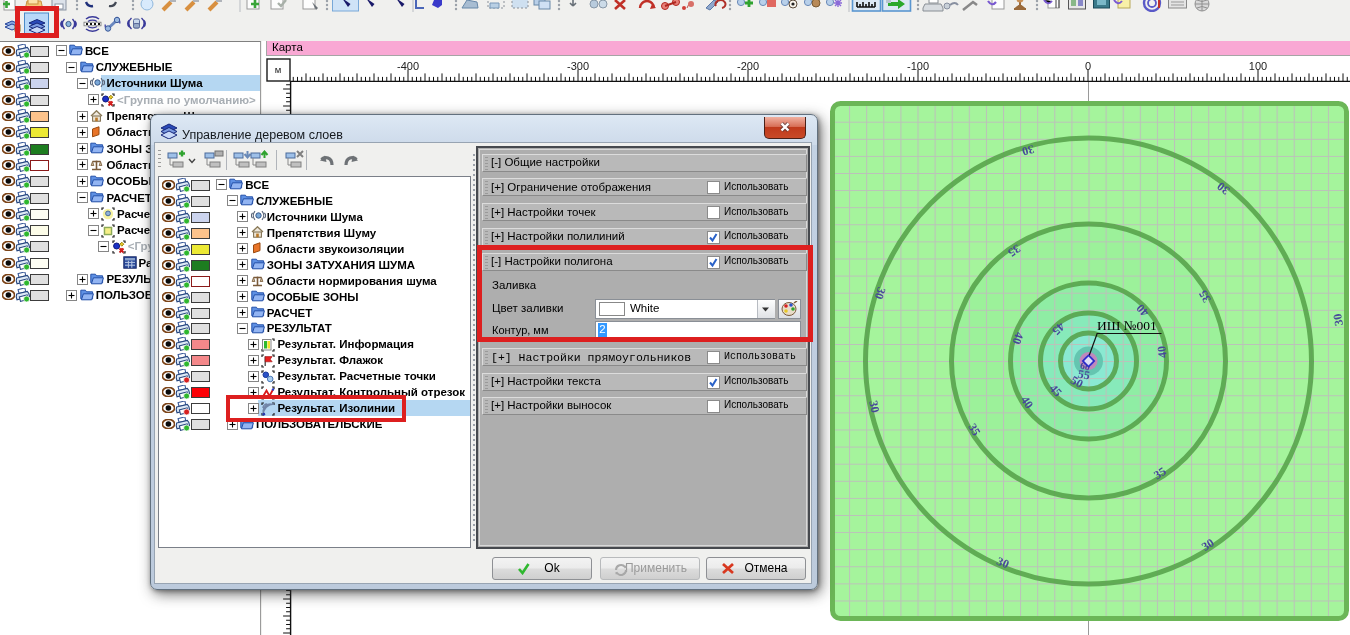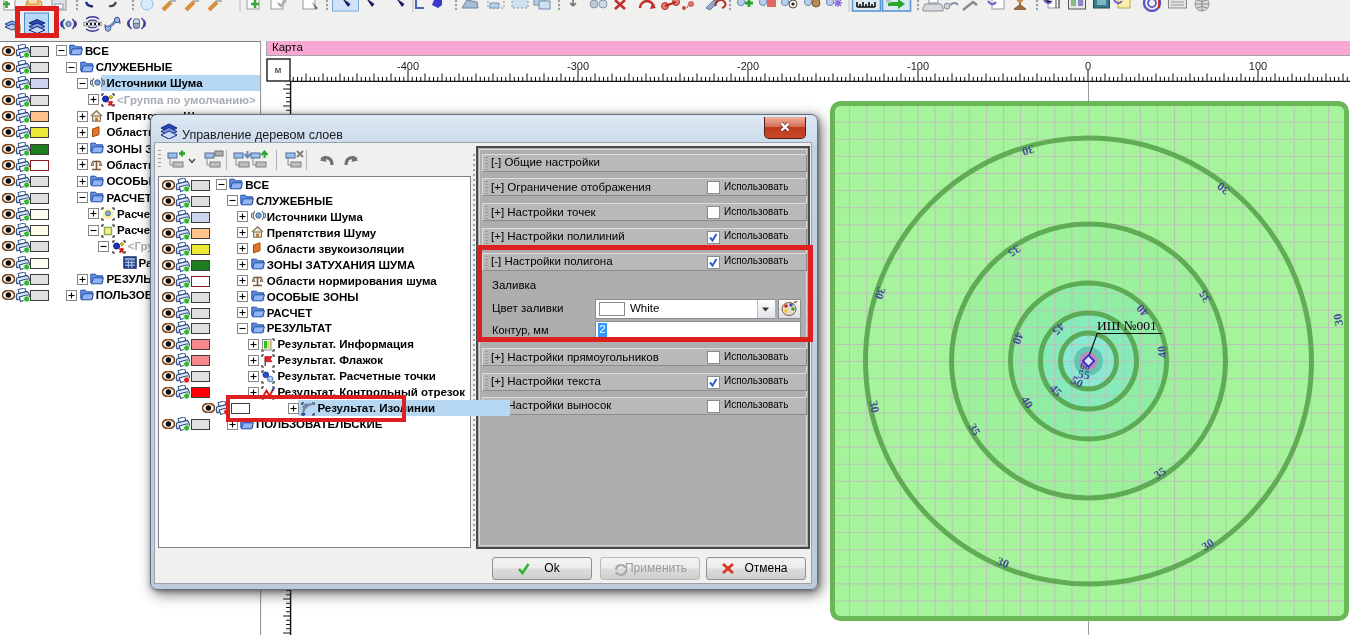--- a/index.html
+++ b/index.html
@@ -1199,21 +1199,21 @@
         <circle cx="10" cy="4" r="1.8" fill="#2a52c8"></circle>
         <circle cx="12" cy="8" r="1.8" fill="#2fa32f"></circle>
         <circle cx="5" cy="10" r="1.8" fill="#e8c828"></circle>
         <path d="M13,2 l3,-2" stroke="#7a5a3a" stroke-width="1.5"></path>
       </svg>
     </div>
 <span class="a" style="left:342px;top:210px;font-size:11px;">Контур, мм</span>
 <div class="a" style="left:445px;top:207px;width:206px;height:19px;background:#fff;border:1px solid #8a8f96;box-sizing:border-box;">
       <span class="a" style="left:2px;top:1.5px;width:9px;height:14px;background:#3399ff;color:#fff;font-size:11.5px;text-align:center;">2</span>
     </div>
-<div class="secbar" style="top:234.7px;">
+<div class="secbar" style="top:234.7px;font-family:Liberation Mono, monospace;">
       <span class="a" style="left:2px;top:2px;width:3px;height:13px;background:repeating-linear-gradient(#9a9a9a 0 1px,transparent 1px 3px);"></span>
       <span class="lbl">[+] Настройки прямоугольников</span>
       <span class="chk" style="left:224px;top:2px;"></span>
       <span class="uselbl">Использовать</span>
     </div>
 <div class="secbar" style="top:259px;">
       <span class="a" style="left:2px;top:2px;width:3px;height:13px;background:repeating-linear-gradient(#9a9a9a 0 1px,transparent 1px 3px);"></span>
       <span class="lbl">[+] Настройки текста</span>
       <span class="chk" style="left:224px;top:2px;"></span>
       <svg class="a" style="left:224px;top:2px" width="13" height="13" viewBox="0 0 13 13">
@@ -1583,21 +1583,21 @@
         <line x1="5.5" y1="2.5" x2="5.5" y2="8.5" stroke="#000" stroke-width="1.1"></line>
       </svg>
       <svg class="a" style="left:111.4px;top:1.5px" width="14" height="14" viewBox="0 0 14 14">
         <path d="M1,3 V1 h2 M11,1 h2 v2 M13,11 v2 h-2 M3,13 H1 v-2" stroke="#222" fill="none" stroke-width="1.2"></path>
         <path d="M2,10.5 L5.5,4.5 L8.5,10 L12,3.5" fill="none" stroke="#d81818" stroke-width="1.8"></path>
         <circle cx="2" cy="10.5" r="1.2" fill="#2a3ac8"></circle>
         <circle cx="12" cy="3.5" r="1.2" fill="#2a3ac8"></circle>
       </svg>
       <span class="tt" style="left:127.4px;top:1px;">Результат. Контрольный отрезок</span>
     </div>
-<div class="trow" style="top:286.8px;margin-left:40px;">
+<div class="trow" style="top:286.8px;">
       <span class="a sel" style="left:108.4px;top:0;width:211.6px;height:16px;"></span>
       <svg class="a" style="left:11.5px;top:3px" width="13" height="10" viewBox="0 0 13 10">
         <ellipse cx="6.5" cy="5" rx="6.1" ry="4.6" fill="#fff" stroke="#7c4418" stroke-width="1.7"></ellipse>
         <circle cx="6.4" cy="5" r="2.8" fill="#0a0a0a"></circle>
       </svg>
       <svg class="a" style="left:25px;top:1px" width="15" height="14" viewBox="0 0 15 14">
         <g transform="rotate(-14 7 7)">
           <path d="M4.5,0.8 h7 v4 h-7 z" fill="#fdfeff" stroke="#3a5a9a" stroke-width="1.1"></path>
           <path d="M2,4.8 h11 l1,2.4 v3.2 h-13 v-3.2 z" fill="#dde9f6" stroke="#27477f" stroke-width="1.1"></path>
           <path d="M4,8.2 h8 v4.6 h-8 z" fill="#fff" stroke="#27477f" stroke-width="1.1"></path>

